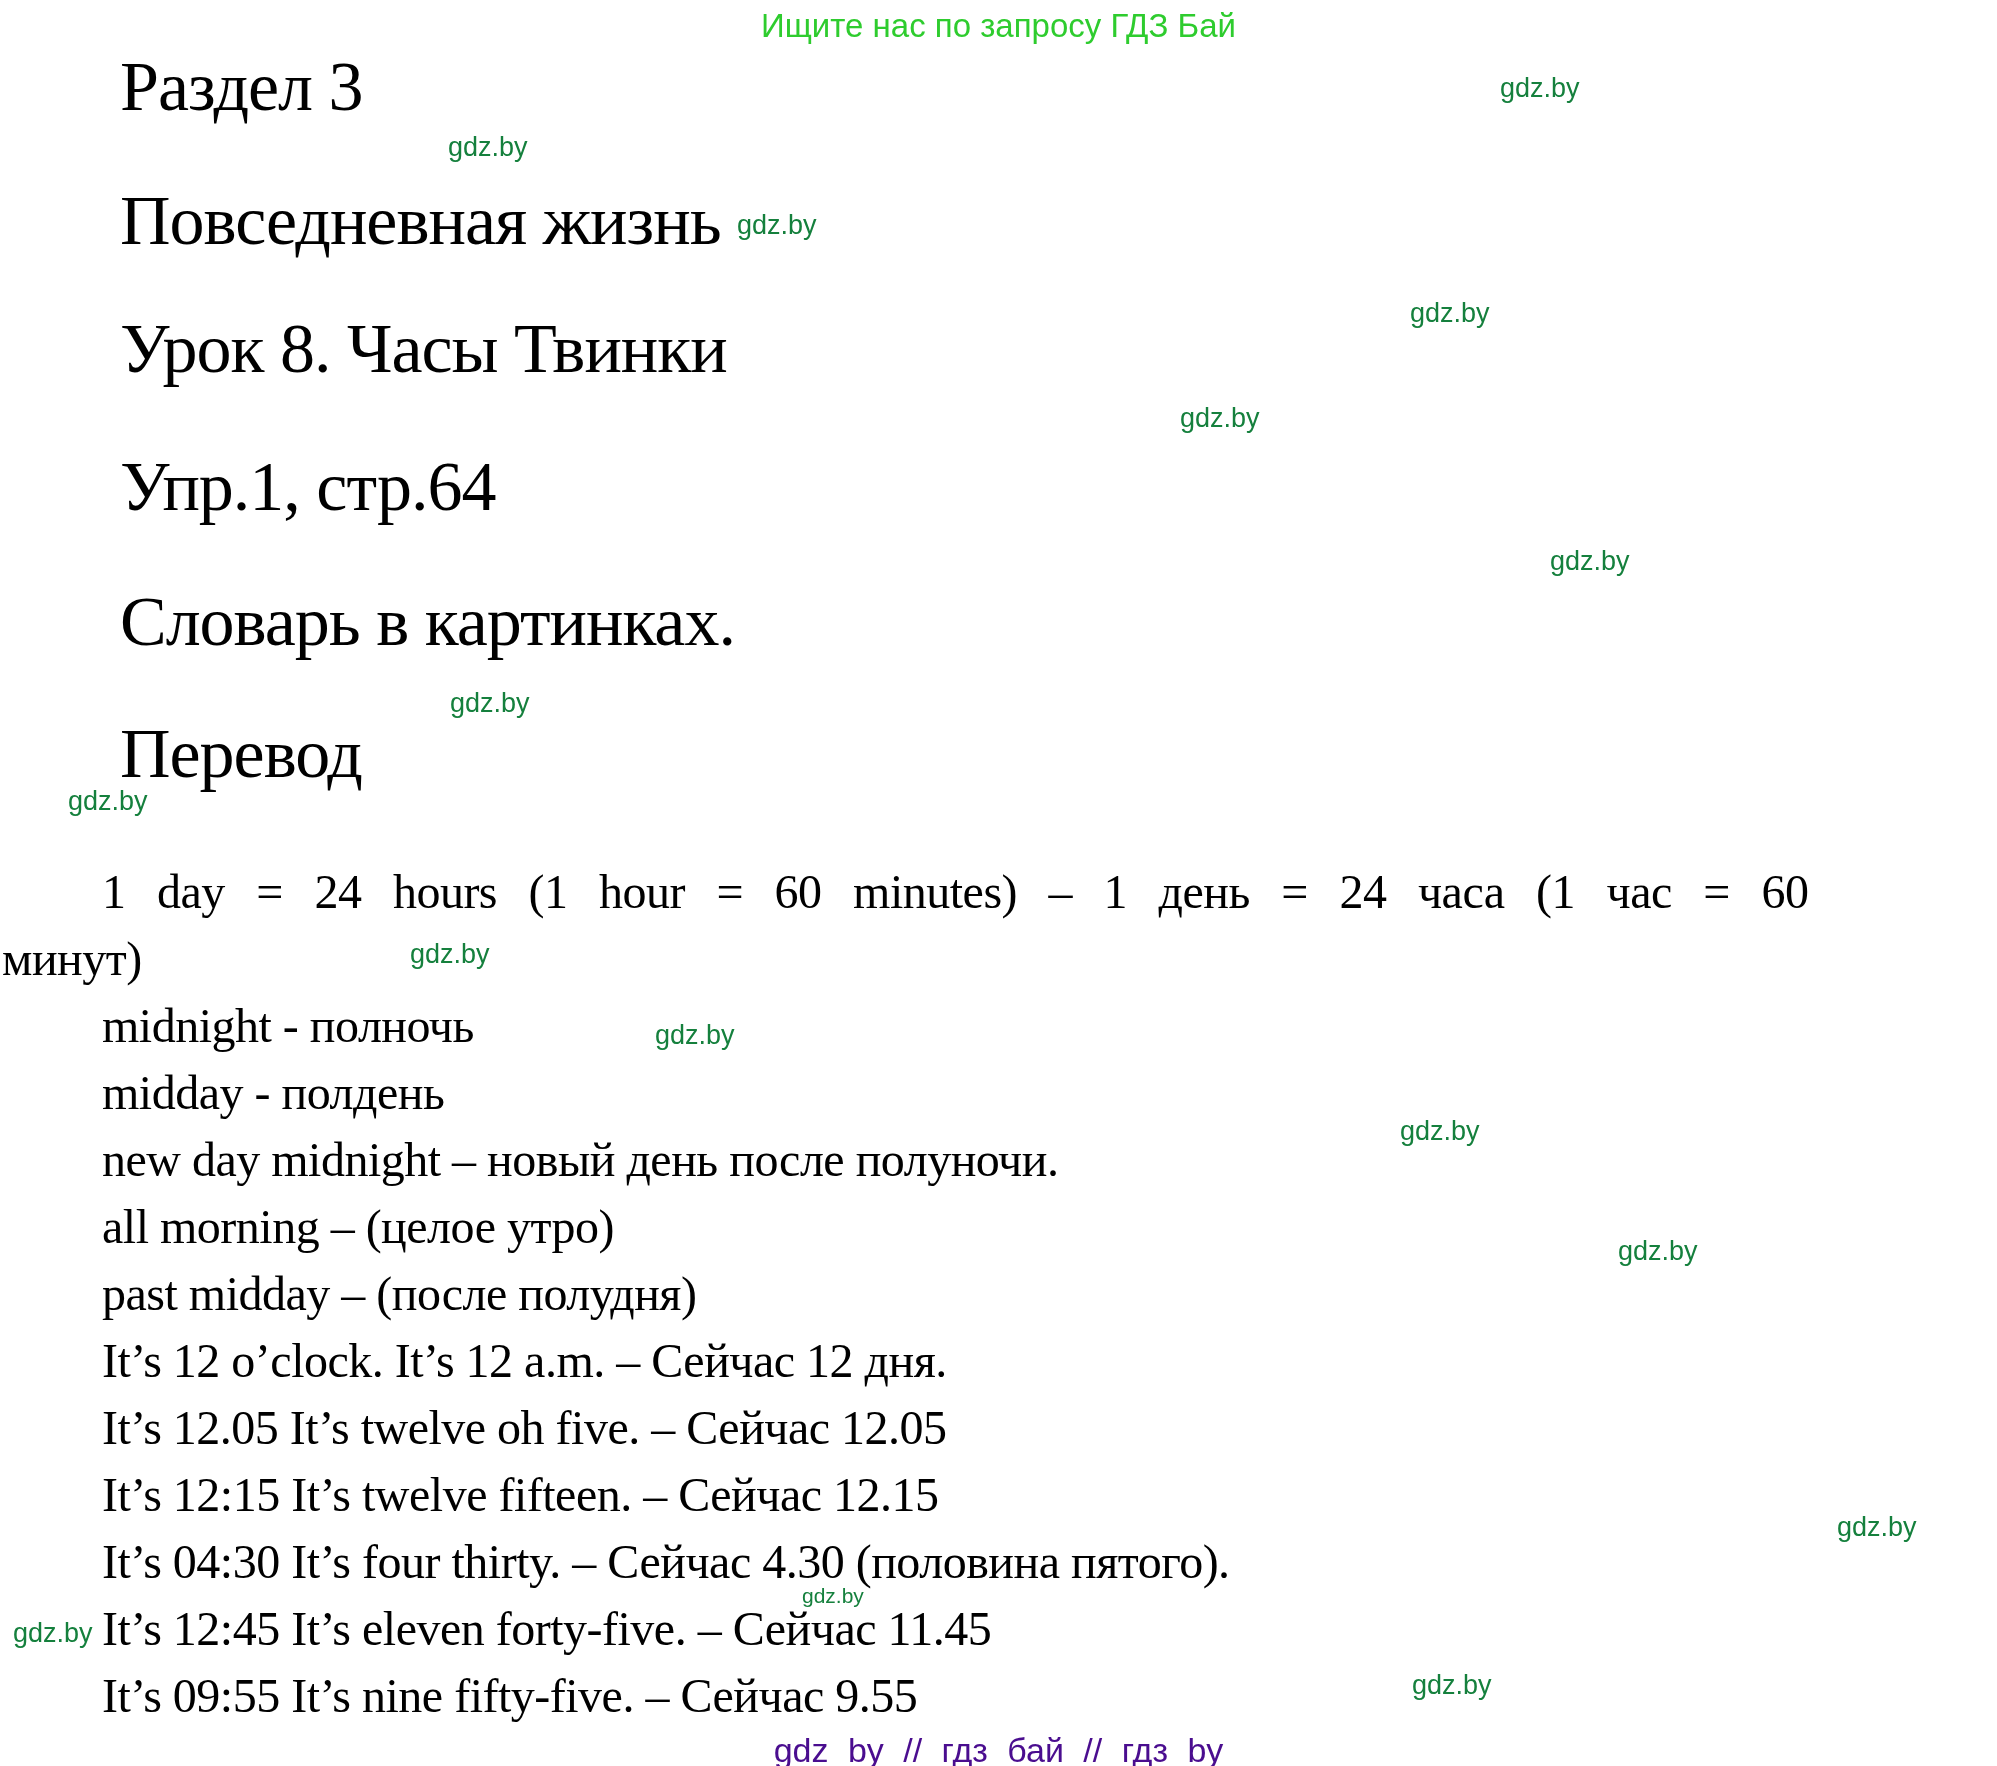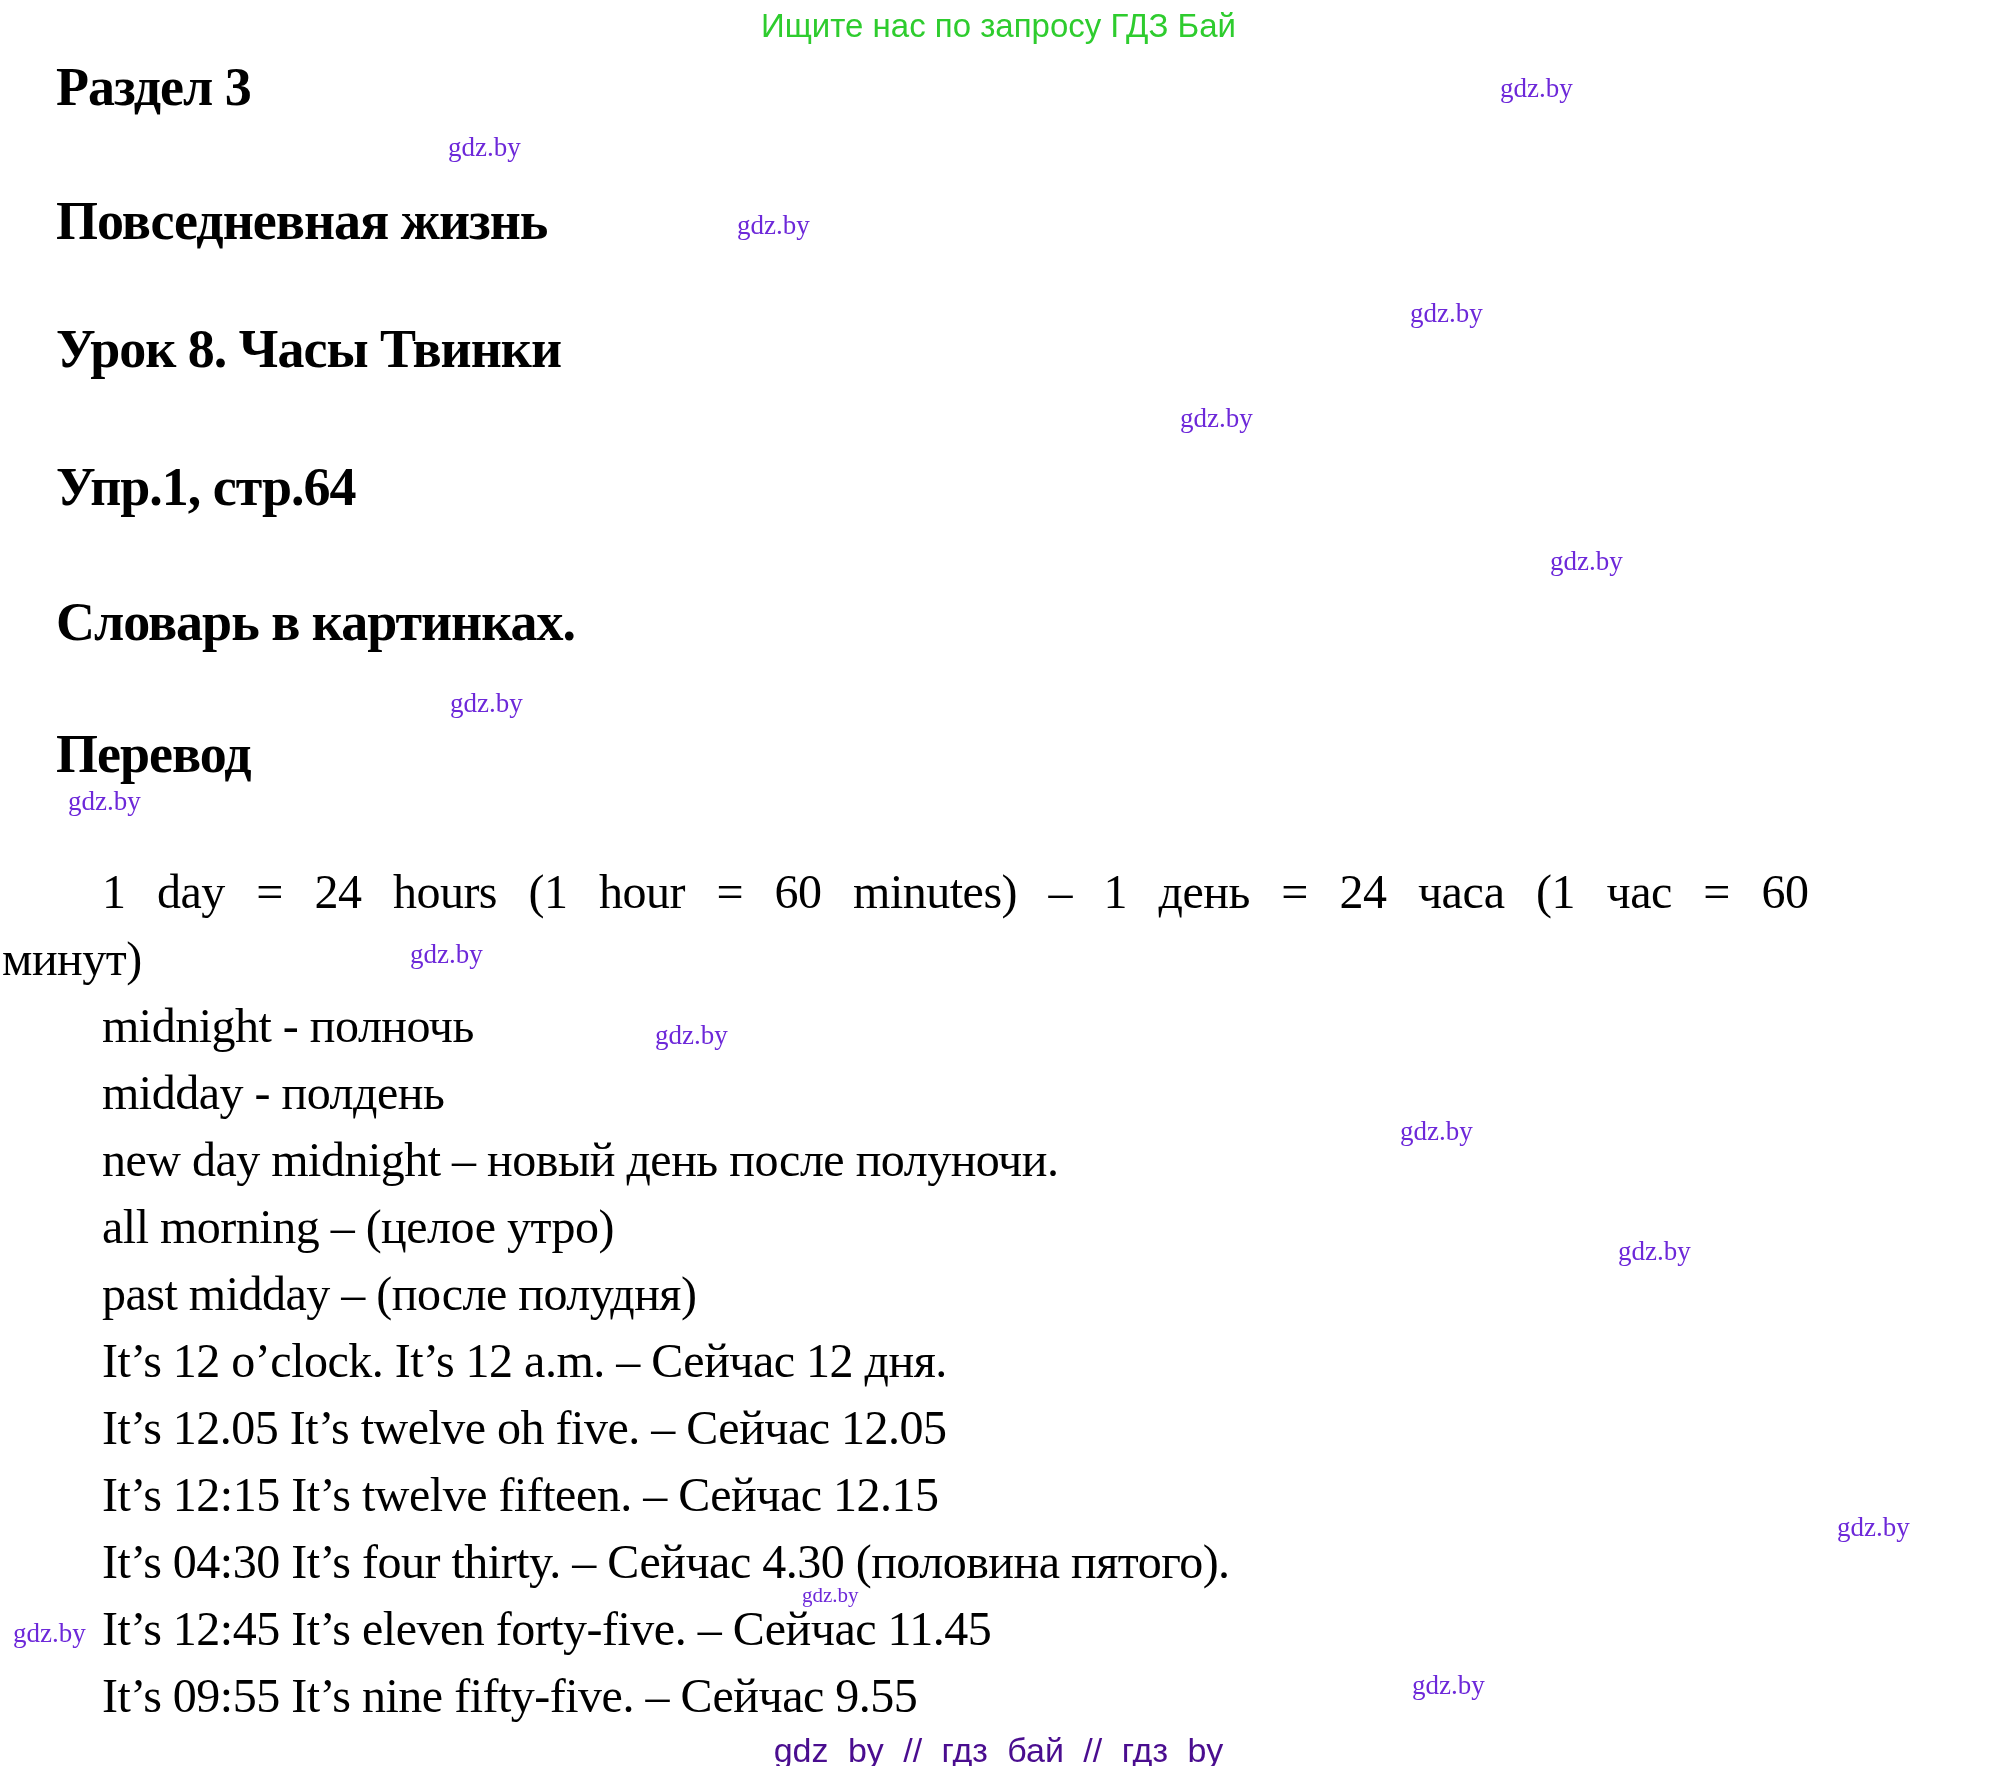--- a/index.html
+++ b/index.html
@@ -16,23 +16,23 @@
   .banner {
     margin-top: 6px;
     text-align: center;
     font-family: "Liberation Sans", "DejaVu Sans", sans-serif;
     font-size: 33px;
     line-height: 40px;
     color: #2ecc2e;
   }
   
   .heading {
-    margin-left: 56px;
-    font-weight: bold;
-    font-size: 54px;
+    margin-left: 120px;
+    font-weight: normal;
+    font-size: 70px;
     line-height: 58px;
     letter-spacing: -1px;
     white-space: nowrap;
   }
   .h-section     { margin-top: 12px; }
   .h-topic       { margin-top: 76px; }
   .h-lesson      { margin-top: 70px; }
   .h-exercise    { margin-top: 80px; }
   .h-vocab       { margin-top: 77px; }
   .h-translation { margin-top: 74px; }
@@ -44,24 +44,24 @@
     font-size: 48px;
     line-height: 67px;
     letter-spacing: -0.5px;
   }
   .body-text .line { text-indent: 100px; white-space: nowrap; }
   .body-text .line-justified { text-indent: 100px; word-spacing: 20px; white-space: nowrap; }
   .body-text .line-wrap { text-indent: 0; white-space: nowrap; }
   
   .wm {
     position: absolute;
-    font-family: Liberation Serif, serif;
+    font-family: Liberation Sans, sans-serif;
     font-size: 27px;
     line-height: 27px;
-    color: #6d28d9;
+    color: #15803d;
     white-space: nowrap;
   }
   .wm-sm { font-size: 21px; line-height: 21px; }
   
   .footer {
     margin-top: 2px;
     text-align: center;
     font-family: "Liberation Sans", "DejaVu Sans", sans-serif;
     font-size: 34px;
     line-height: 38px;

